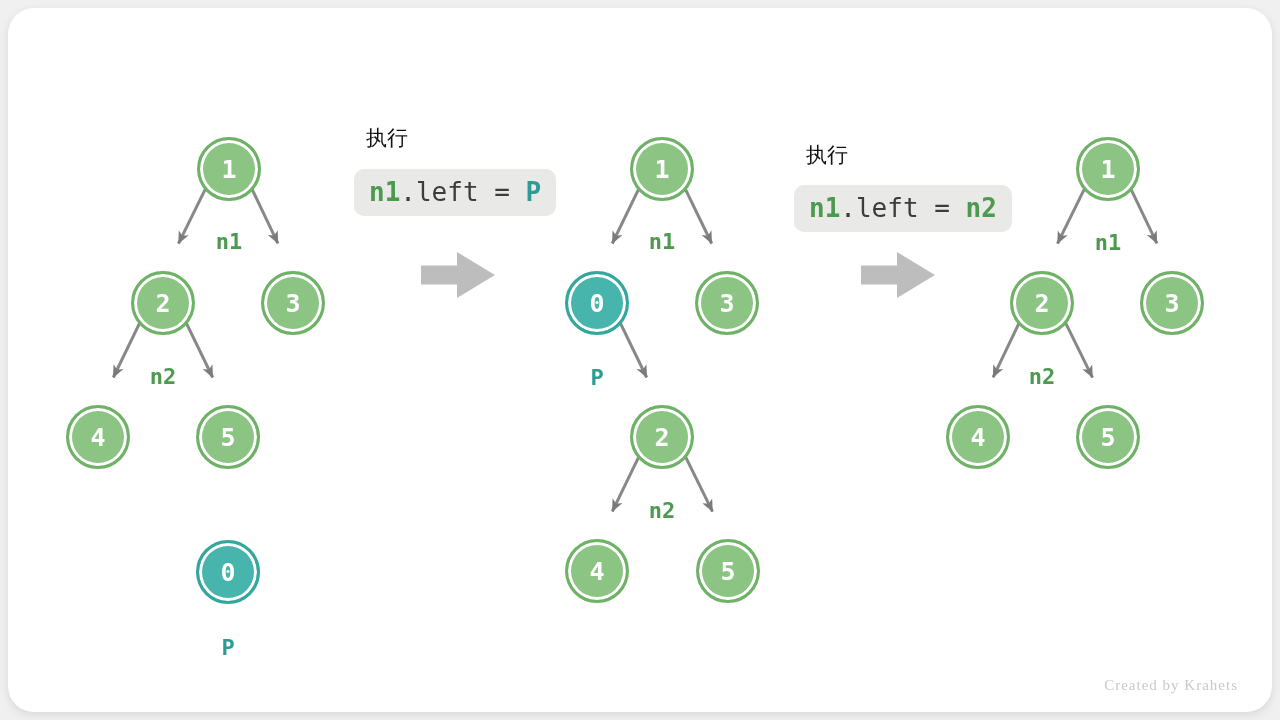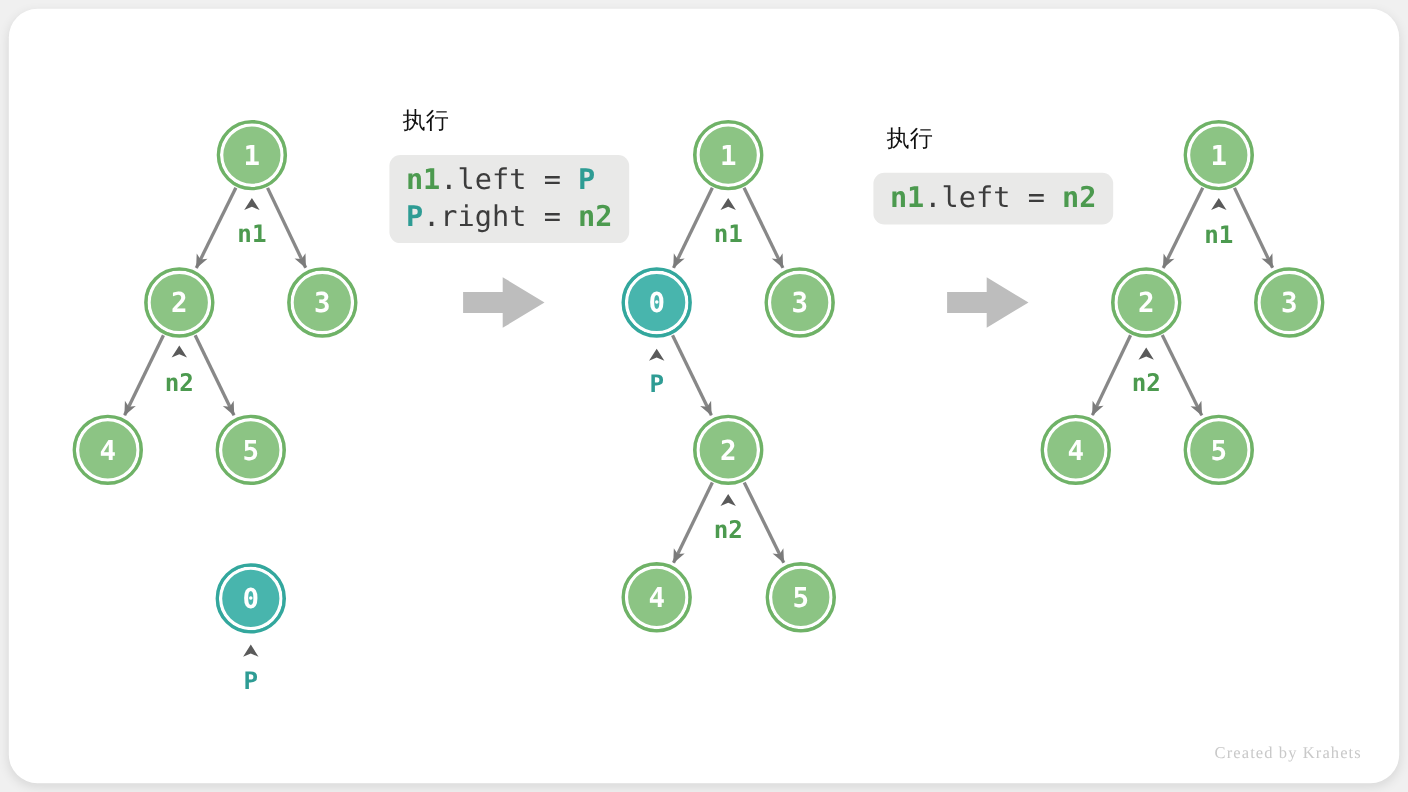--- a/index.html
+++ b/index.html
@@ -10,21 +10,21 @@
     position:relative;
   }
   .page{position:absolute;inset:0;}
   .card{
     position:absolute;left:8px;top:8px;right:8px;bottom:8px;
     background:var(--card-bg,#fff);
     border-radius:26px;
     box-shadow:0 3px 10px rgba(0,0,0,0.10);
   }
   #edges-layer{position:absolute;left:0;top:0;}
-  #nodes-layer,#code-layer{position:absolute;inset:0;pointer-events:none;}
+  #nodes-layer,#code-layer{position:absolute;inset:0;pointer-events:none;margin-top:28px;}
   .node{
     position:absolute;width:64px;height:64px;border-radius:50%;
     box-sizing:border-box;display:flex;align-items:center;justify-content:center;
     font-family:"DejaVu Sans Mono",monospace;font-weight:bold;font-size:25px;
     color:var(--node-text,#fff);
   }
   .node.green{background:var(--green-fill);border:3px solid var(--green-ring);box-shadow:inset 0 0 0 3px #fff;}
   .node.teal{background:var(--teal-fill);border:3px solid var(--teal-ring);box-shadow:inset 0 0 0 3px #fff;}
   .pointer-label{
     position:absolute;transform:translateX(-50%);
@@ -120,18 +120,18 @@
         <div class="node green" style="left: 1010px; top: 243px;">2</div>
         <div class="node green" style="left: 1140px; top: 243px;">3</div>
         <div class="node green" style="left: 946px; top: 377px;">4</div>
         <div class="node green" style="left: 1076px; top: 377px;">5</div>
         <div class="pointer-label green" style="left: 1108px; top: 202px;">n1</div>
         <div class="pointer-label green" style="left: 1042px; top: 336px;">n2</div>
       </div>
     </div>
   <div id="code-layer">
       <div class="exec-title" style="left: 366px; top: 97px;">执行</div>
-      <div class="code-box" style="left: 354px; top: 141px;"><div class="code-line"><span class="tok-green">n1</span><span class="tok-plain">.left = </span><span class="tok-teal">P</span></div><div class="code-line"><span class="tok-teal">P</span><span class="tok-plain">.right = </span><span class="tok-green">n2</span></div></div>
+      <div class="code-box" style="left: 354px; top: 141px;"><div class="code-line"><span class="tok-green">n1</span><span class="tok-plain">.left = </span><span class="tok-teal">P</span></div></div>
       <div class="exec-title" style="left: 806px; top: 114px;">执行</div>
       <div class="code-box" style="left: 794px; top: 157px;"><div class="code-line"><span class="tok-green">n1</span><span class="tok-plain">.left = </span><span class="tok-green">n2</span></div></div>
     </div>
   <div class="watermark">Created by Krahets</div>
 </div>
 
 </body></html>

